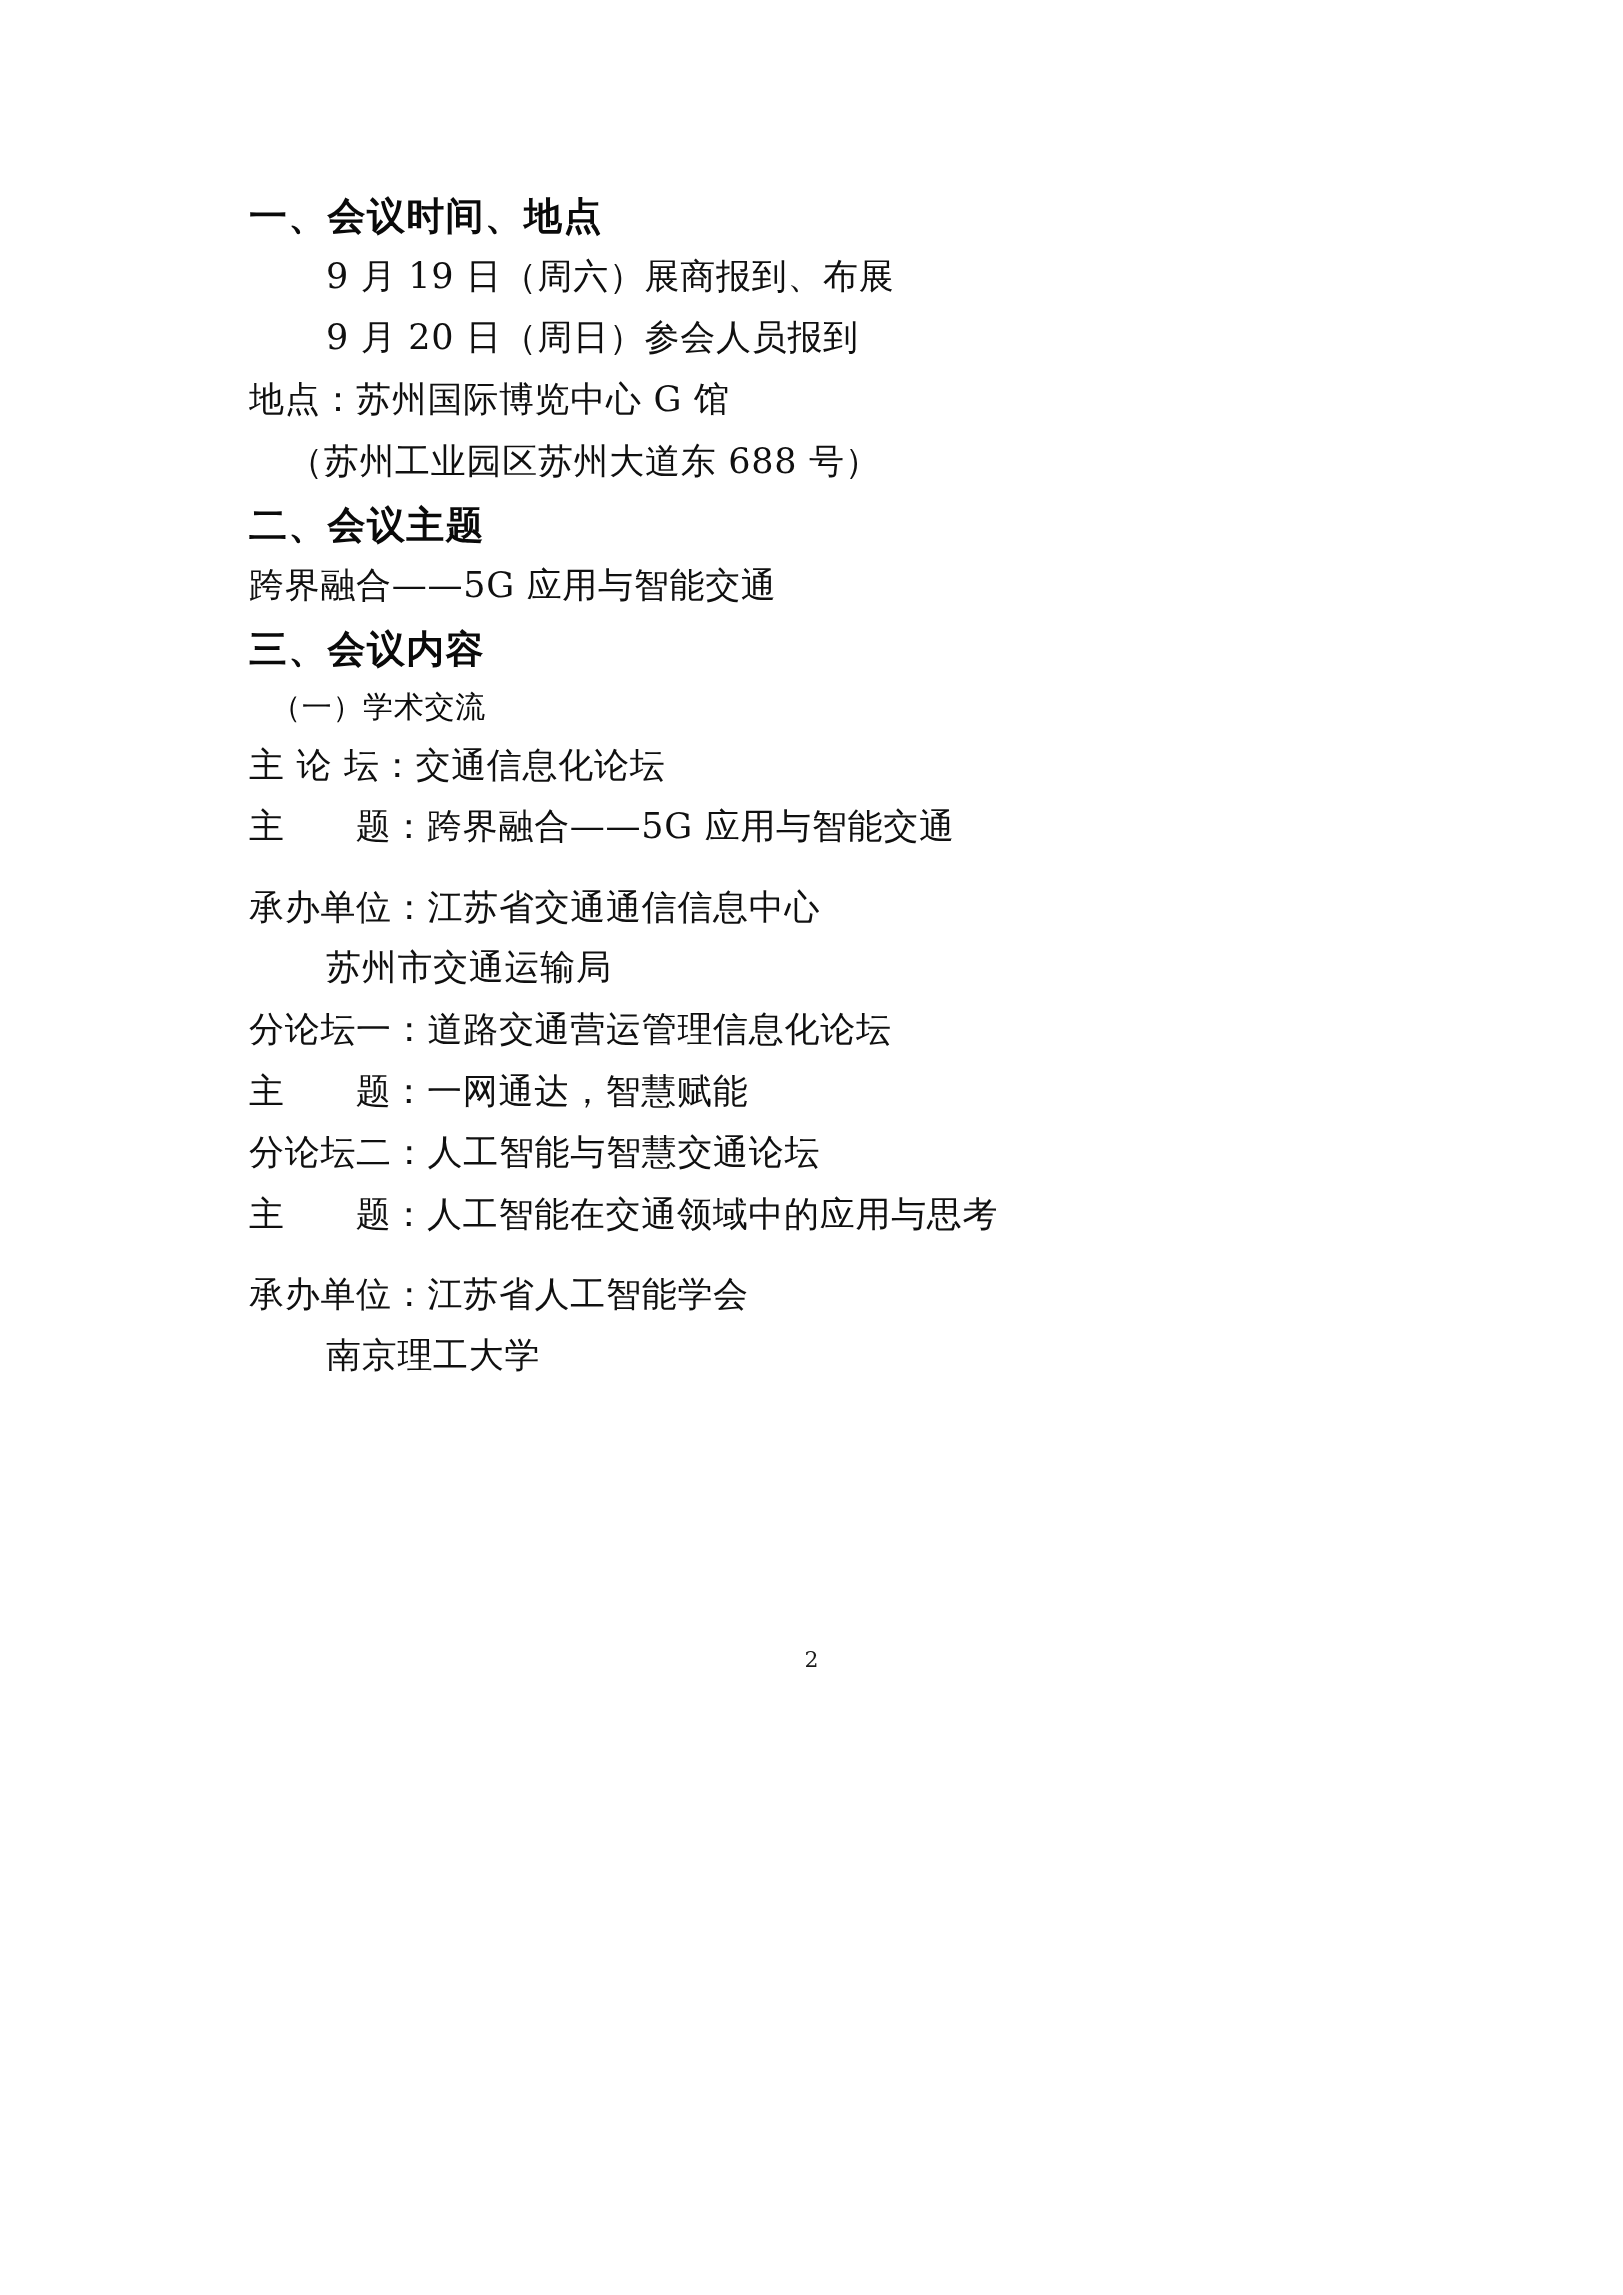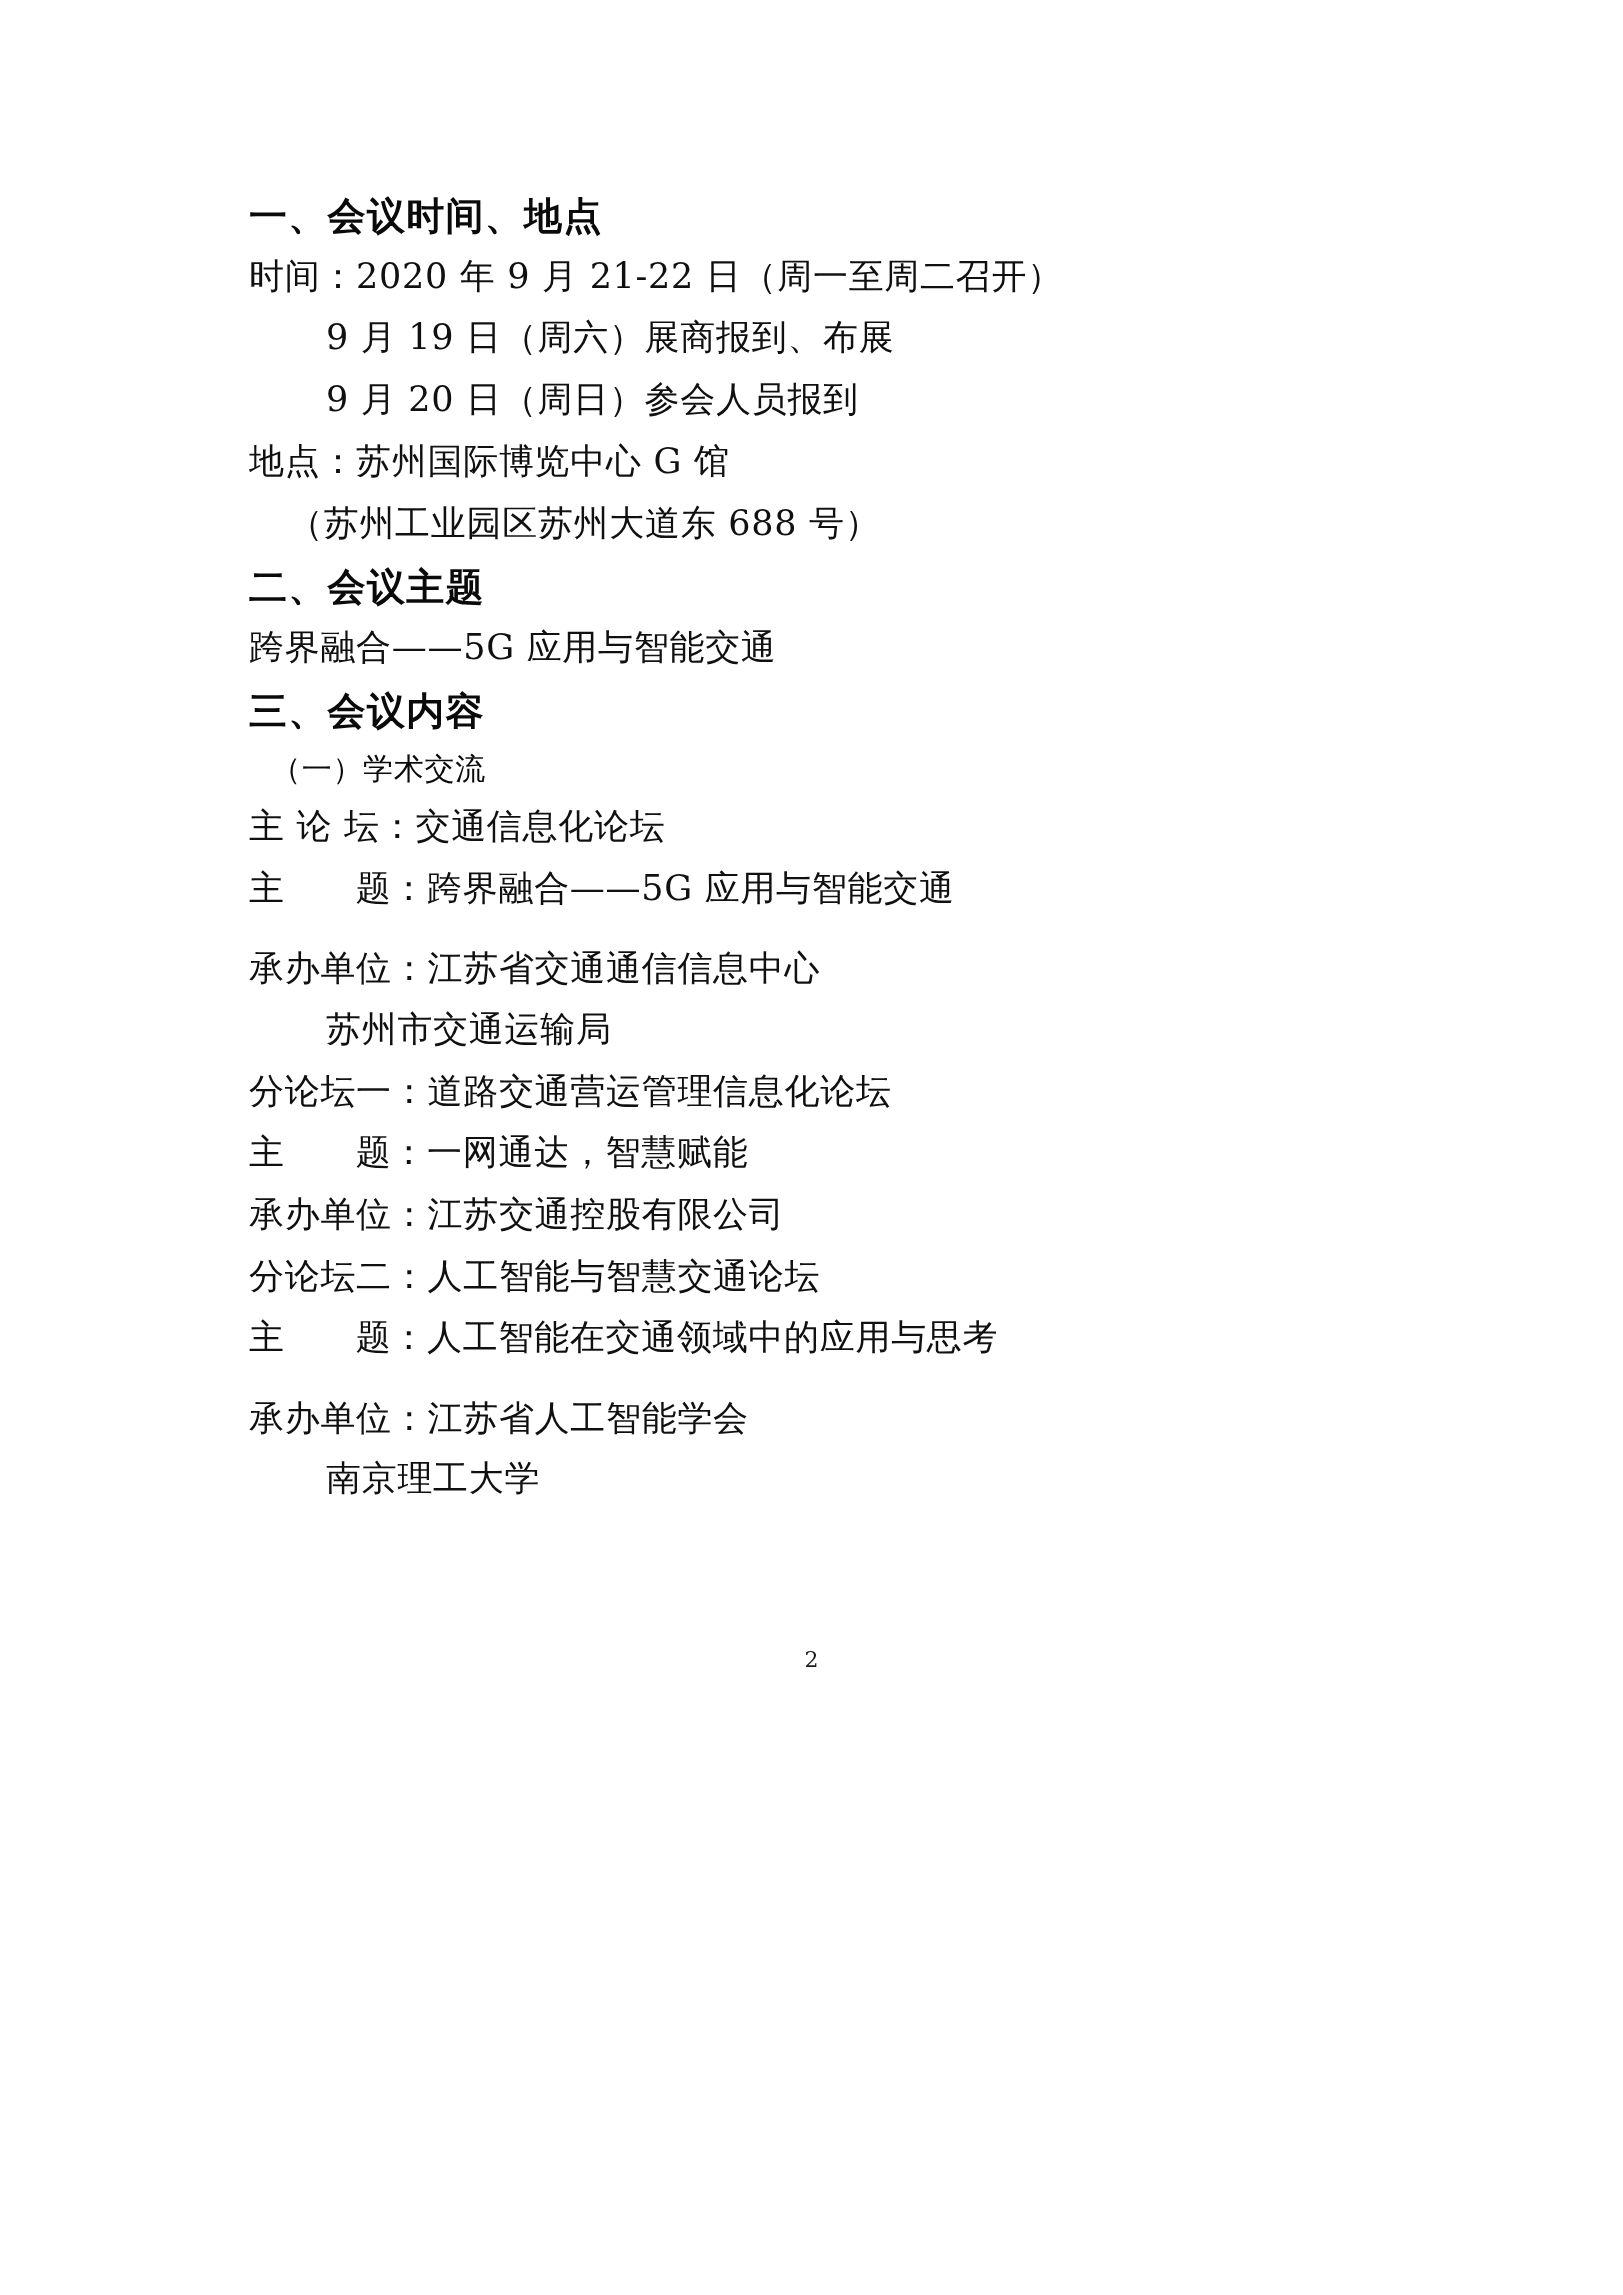--- a/index.html
+++ b/index.html
@@ -70,38 +70,36 @@
     margin-bottom: 17px;
     margin-top: 37px;
   }
 </style>
 </head>
 <body>
 
 <div class="page">
 
   <h2 class="h2">一、会议时间、地点</h2>
-  <p class="line">时间：2020 年 9 月 21-22 日（周一至周二召开）</p>
   <p class="line indent1">9 月 19 日（周六）展商报到、布展</p>
   <p class="line indent1">9 月 20 日（周日）参会人员报到</p>
   <p class="line">地点：苏州国际博览中心 G 馆</p>
   <p class="line indent2">（苏州工业园区苏州大道东 688 号）</p>
 
   <h2 class="h2 spaced">二、会议主题</h2>
   <p class="line">跨界融合——5G 应用与智能交通</p>
 
   <h2 class="h2 spaced">三、会议内容</h2>
   <p class="sub">（一）学术交流</p>
   <p class="line">主 论 坛：交通信息化论坛</p>
   <p class="line">主      题：跨界融合——5G 应用与智能交通</p>
   <p class="line tight">承办单位：江苏省交通通信信息中心</p>
   <p class="line indent1">苏州市交通运输局</p>
   <p class="line">分论坛一：道路交通营运管理信息化论坛</p>
   <p class="line">主      题：一网通达，智慧赋能</p>
-  <p class="line">承办单位：江苏交通控股有限公司</p>
   <p class="line">分论坛二：人工智能与智慧交通论坛</p>
   <p class="line">主      题：人工智能在交通领域中的应用与思考</p>
   <p class="line tight">承办单位：江苏省人工智能学会</p>
   <p class="line indent1">南京理工大学</p>
 
   <div class="footer">2</div>
 </div>
 
 
 </body></html>

